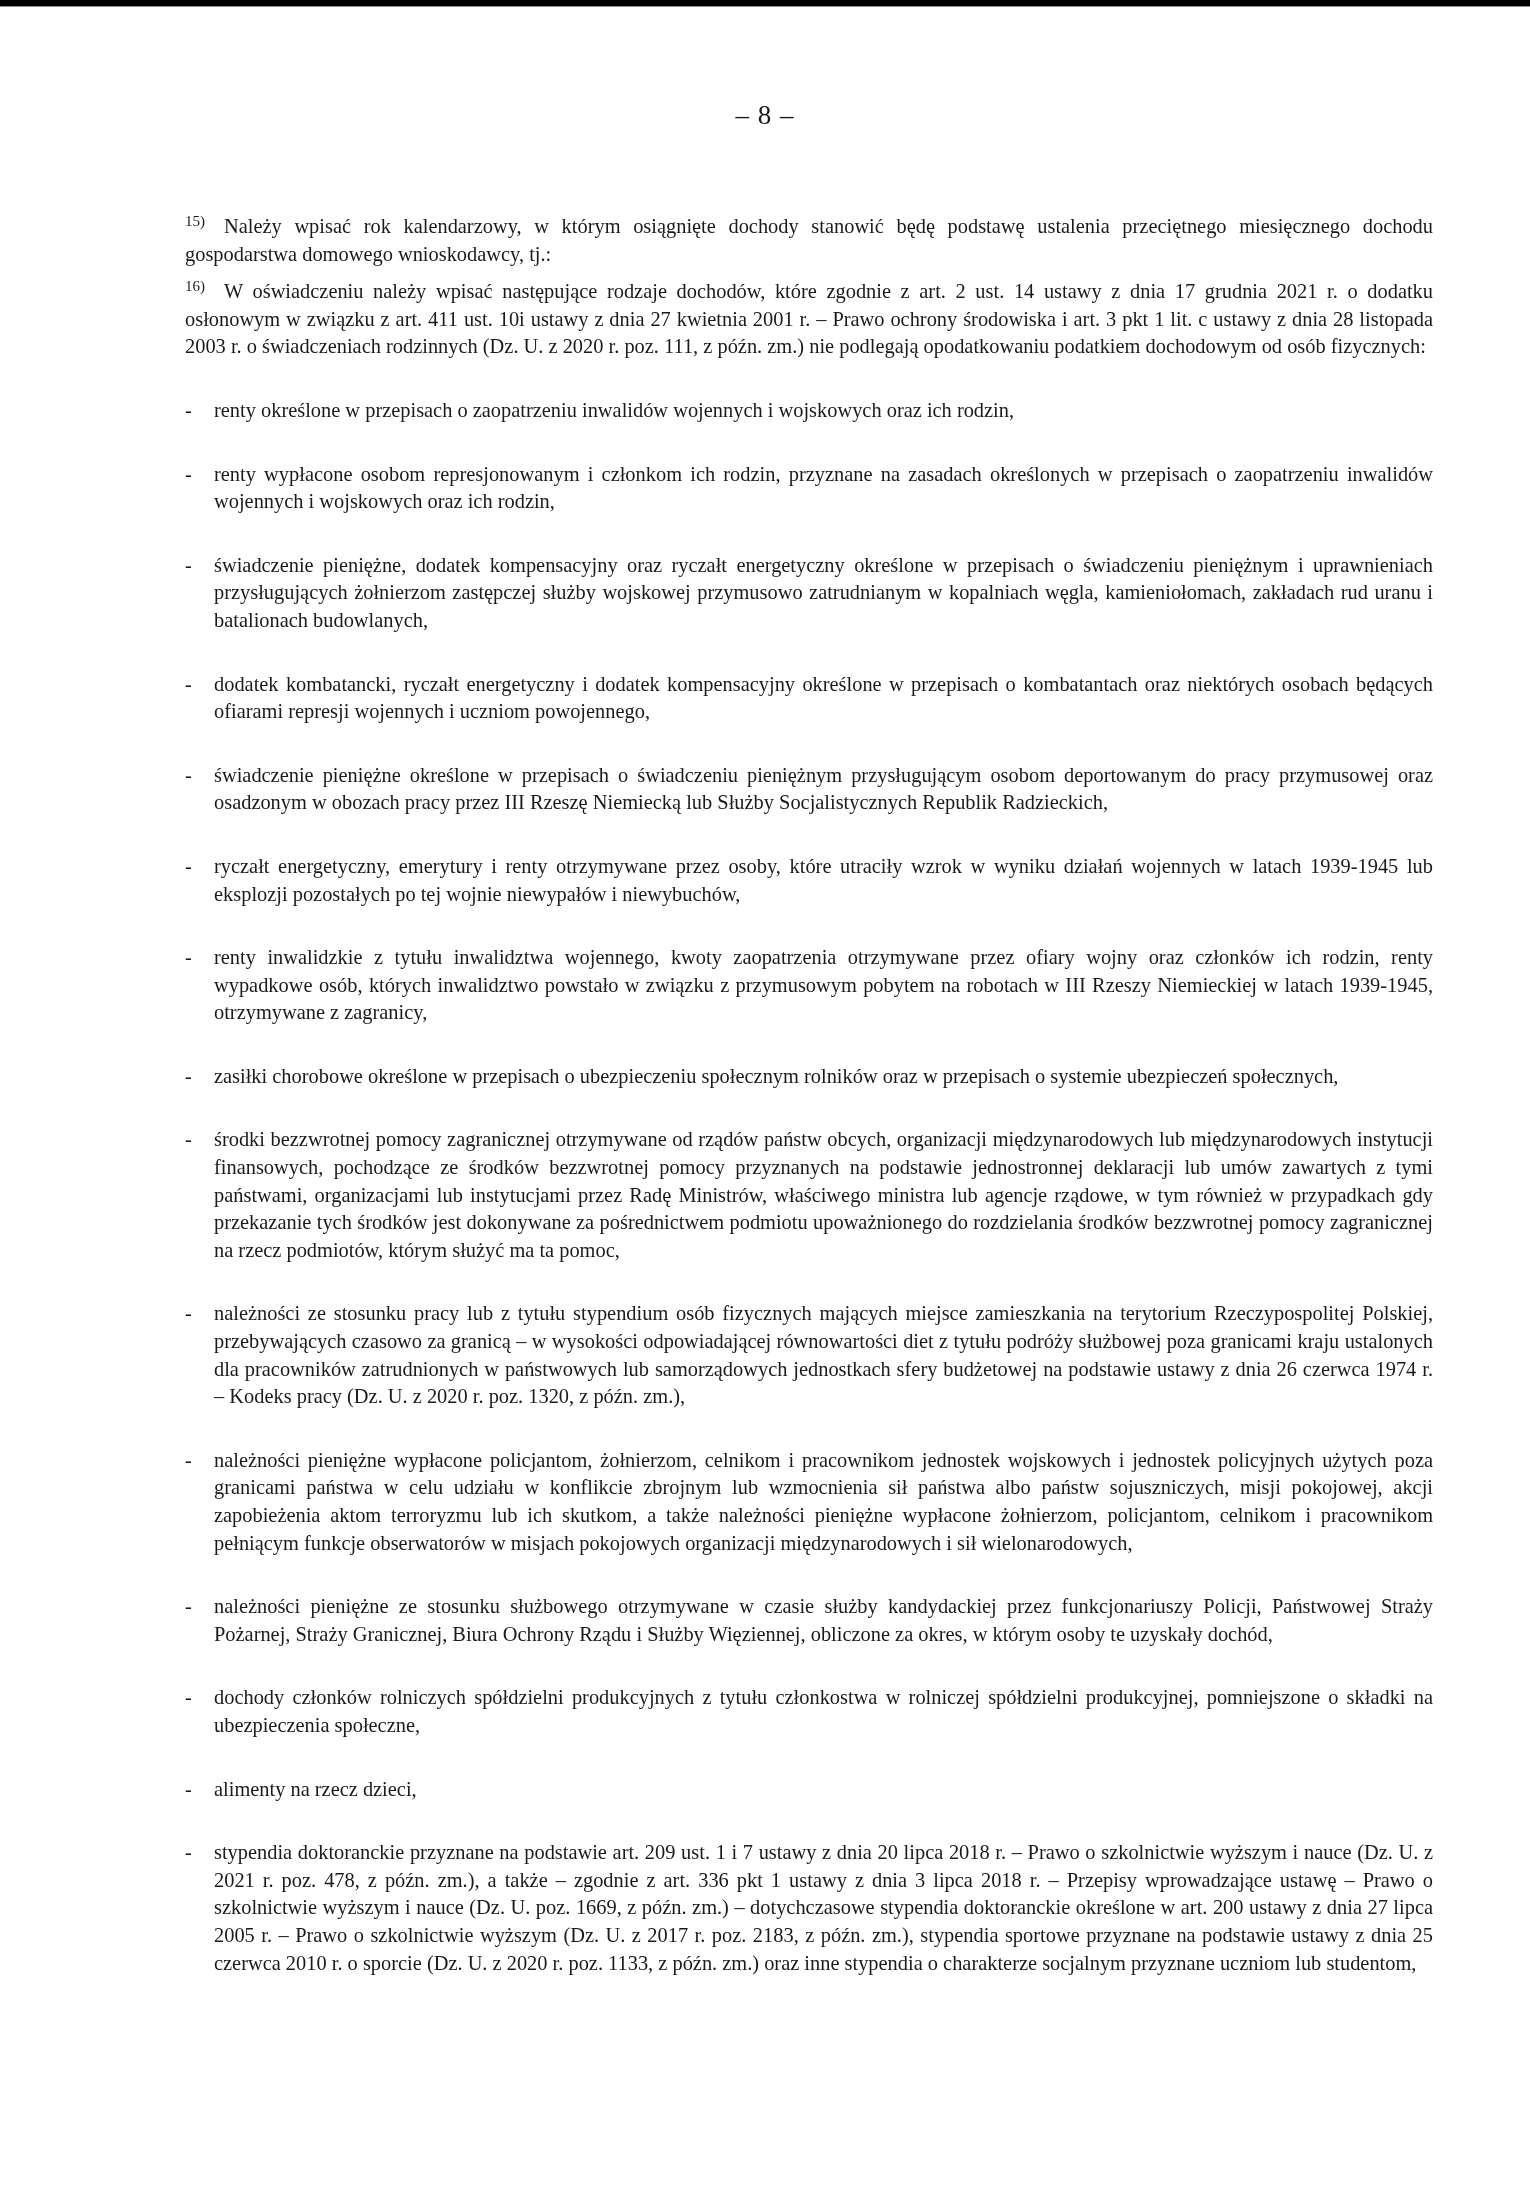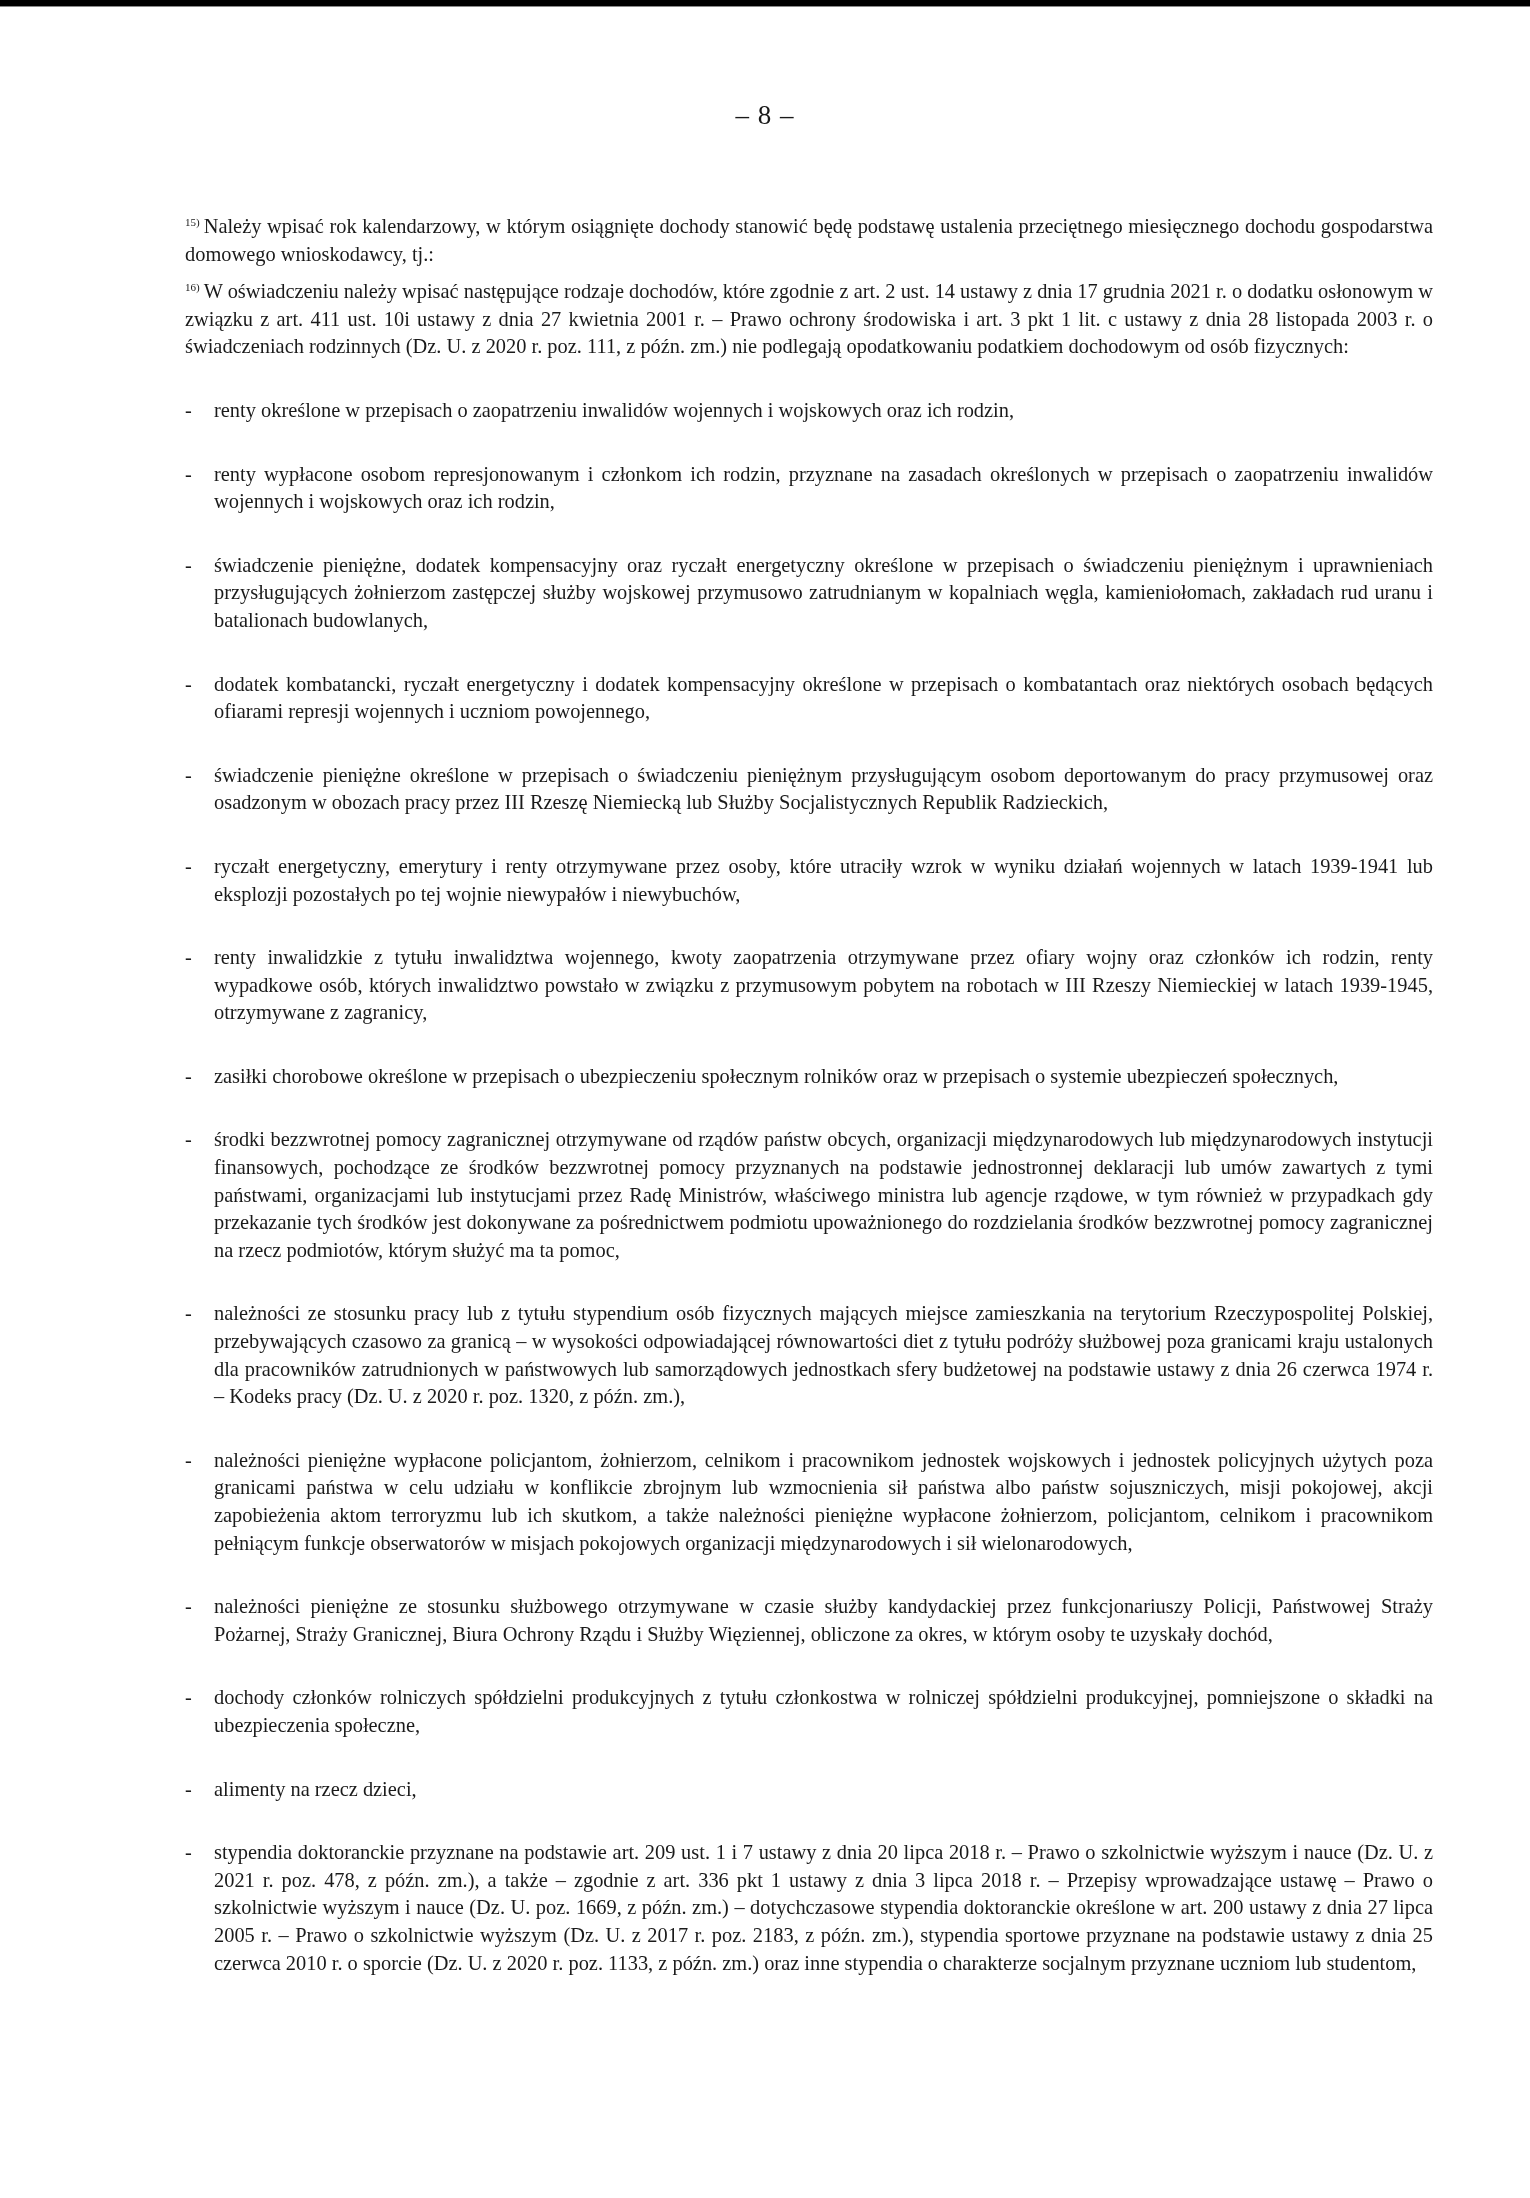--- a/index.html
+++ b/index.html
@@ -10,21 +10,21 @@
   .topbar { position: absolute; left: 0; top: 0; width: 1530px; height: 6px; background: #000; border-bottom: 1px solid #8a8a8a; }
   .page-number {
     position: absolute; top: 100px; left: 0; width: 1530px; text-align: center;
     font-size: 27px; letter-spacing: 1px;
   }
   .content {
     position: absolute; left: 185px; top: 213px; width: 1248px;
     font-size: 20.4px; line-height: 27.6px; text-align: justify;
   }
   .footnote { margin: 0; }
-  .footnote sup { font-size: 11px; vertical-align: 7px; line-height: 0; margin-right: 4px; }
+  .footnote sup { font-size: 15px; vertical-align: 7px; line-height: 0; margin-right: 19px; }
   .sub-item { padding-left: 22px; margin: 0; text-align: left; }
   .fn16 { margin-top: 10px; }
   ul.income-list { list-style: none; margin: 0; padding: 0; }
   ul.income-list li { position: relative; padding-left: 29px; margin: 0 0 10px 0; }
   ul.income-list li.first { margin-top: 0; margin-bottom: 12px; }
   .dash { position: absolute; left: 0; top: 0; }
   .li-text { display: block; margin-top: 36px; }
 </style>
 </head>
 <body>
@@ -59,21 +59,21 @@
     <li>
         <span class="dash">-</span>
         <span class="li-text">dodatek kombatancki, ryczałt energetyczny i dodatek kompensacyjny określone w przepisach o kombatantach oraz niektórych osobach będących ofiarami represji wojennych i uczniom  powojennego,</span>
       </li>
     <li>
         <span class="dash">-</span>
         <span class="li-text">świadczenie pieniężne określone w przepisach o świadczeniu pieniężnym przysługującym osobom deportowanym do pracy przymusowej oraz osadzonym w obozach pracy przez III Rzeszę Niemiecką lub Służby Socjalistycznych Republik Radzieckich,</span>
       </li>
     <li>
         <span class="dash">-</span>
-        <span class="li-text">ryczałt energetyczny, emerytury i renty otrzymywane przez osoby, które utraciły wzrok w wyniku działań wojennych w latach 1939-1941 lub eksplozji pozostałych po tej wojnie niewypałów i niewybuchów,</span>
+        <span class="li-text">ryczałt energetyczny, emerytury i renty otrzymywane przez osoby, które utraciły wzrok w wyniku działań wojennych w latach 1939-1945 lub eksplozji pozostałych po tej wojnie niewypałów i niewybuchów,</span>
       </li>
     <li>
         <span class="dash">-</span>
         <span class="li-text">renty inwalidzkie z tytułu inwalidztwa wojennego, kwoty zaopatrzenia otrzymywane przez ofiary wojny oraz członków ich rodzin, renty wypadkowe osób, których inwalidztwo powstało w związku z przymusowym pobytem na robotach w III Rzeszy Niemieckiej w latach 1939-1945, otrzymywane z zagranicy,</span>
       </li>
     <li>
         <span class="dash">-</span>
         <span class="li-text">zasiłki chorobowe określone w przepisach o ubezpieczeniu społecznym rolników oraz w przepisach o systemie ubezpieczeń społecznych,</span>
       </li>
     <li>

